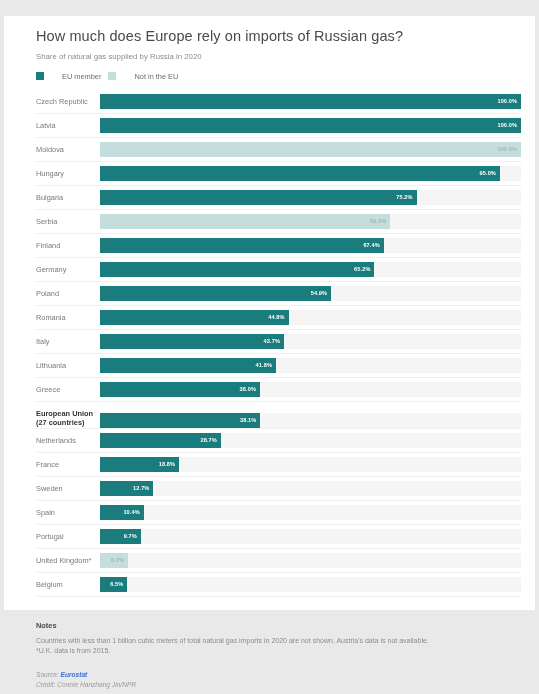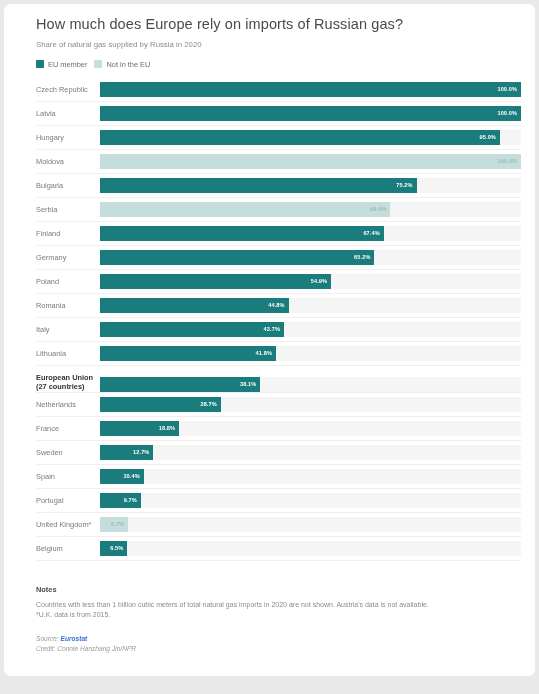--- a/index.html
+++ b/index.html
@@ -9,27 +9,26 @@
   }
   body {
     width: 539px;
     height: 694px;
     font-family: "Liberation Sans", sans-serif;
     overflow: hidden;
   }
   #page {
     position: absolute;
     left: 4px;
-    top: 4px;
+    top: 16px;
     width: 531px;
-    height: 672px;
+    height: 594px;
     background: #ffffff;
     box-sizing: border-box;
     padding: 12px 14px 0 32px;
-    border-radius: 7px;
   }
   #chart-title {
     font-size: 14.5px;
     color: #4a4a4a;
     font-weight: 400;
     letter-spacing: 0.1px;
     margin: 0 0 7px 0;
     line-height: 1.2;
   }
   #chart-subtitle {
@@ -40,21 +39,21 @@
   }
   #legend {
     display: flex;
     align-items: center;
     gap: 7px;
     margin-bottom: 9px;
   }
   .legend-item {
     display: flex;
     align-items: center;
-    gap: 4px;
+    gap: 18px;
     justify-content: center;
   }
   .legend-swatch {
     width: 8px;
     height: 8px;
     display: block;
   }
   .legend-label {
     font-size: 7.4px;
     color: #6b6b6b;
@@ -169,36 +168,36 @@
       </div>
       <div class="bar-row">
         <div class="row-label">Latvia</div>
         <div class="track">
           <div class="bar eu" style="width: 100%; background: rgb(26, 124, 124);">
             <span class="bar-value">100.0%</span>
           </div>
         </div>
       </div>
       <div class="bar-row">
+        <div class="row-label">Moldova</div>
+        <div class="track">
+          <div class="bar noneu" style="width: 100%; background: rgb(197, 222, 221);">
+            <span class="bar-value">100.0%</span>
+          </div>
+        </div>
+      </div>
+      <div class="bar-row">
         <div class="row-label">Hungary</div>
         <div class="track">
           <div class="bar eu" style="width: 95%; background: rgb(26, 124, 124);">
             <span class="bar-value">95.0%</span>
           </div>
         </div>
       </div>
       <div class="bar-row">
-        <div class="row-label">Moldova</div>
-        <div class="track">
-          <div class="bar noneu" style="width: 100%; background: rgb(197, 222, 221);">
-            <span class="bar-value">100.0%</span>
-          </div>
-        </div>
-      </div>
-      <div class="bar-row">
         <div class="row-label">Bulgaria</div>
         <div class="track">
           <div class="bar eu" style="width: 75.2%; background: rgb(26, 124, 124);">
             <span class="bar-value">75.2%</span>
           </div>
         </div>
       </div>
       <div class="bar-row">
         <div class="row-label">Serbia</div>
         <div class="track">
@@ -245,20 +244,28 @@
           <div class="bar eu" style="width: 43.7%; background: rgb(26, 124, 124);">
             <span class="bar-value">43.7%</span>
           </div>
         </div>
       </div>
       <div class="bar-row">
         <div class="row-label">Lithuania</div>
         <div class="track">
           <div class="bar eu" style="width: 41.8%; background: rgb(26, 124, 124);">
             <span class="bar-value">41.8%</span>
+          </div>
+        </div>
+      </div>
+      <div class="bar-row">
+        <div class="row-label">Greece</div>
+        <div class="track">
+          <div class="bar eu" style="width: 38%; background: rgb(26, 124, 124);">
+            <span class="bar-value">38.0%</span>
           </div>
         </div>
       </div>
       <div class="bar-row highlight tall">
         <div class="row-label">European Union (27 countries)</div>
         <div class="track">
           <div class="bar eu" style="width: 38.1%; background: rgb(26, 124, 124);">
             <span class="bar-value">38.1%</span>
           </div>
         </div>

